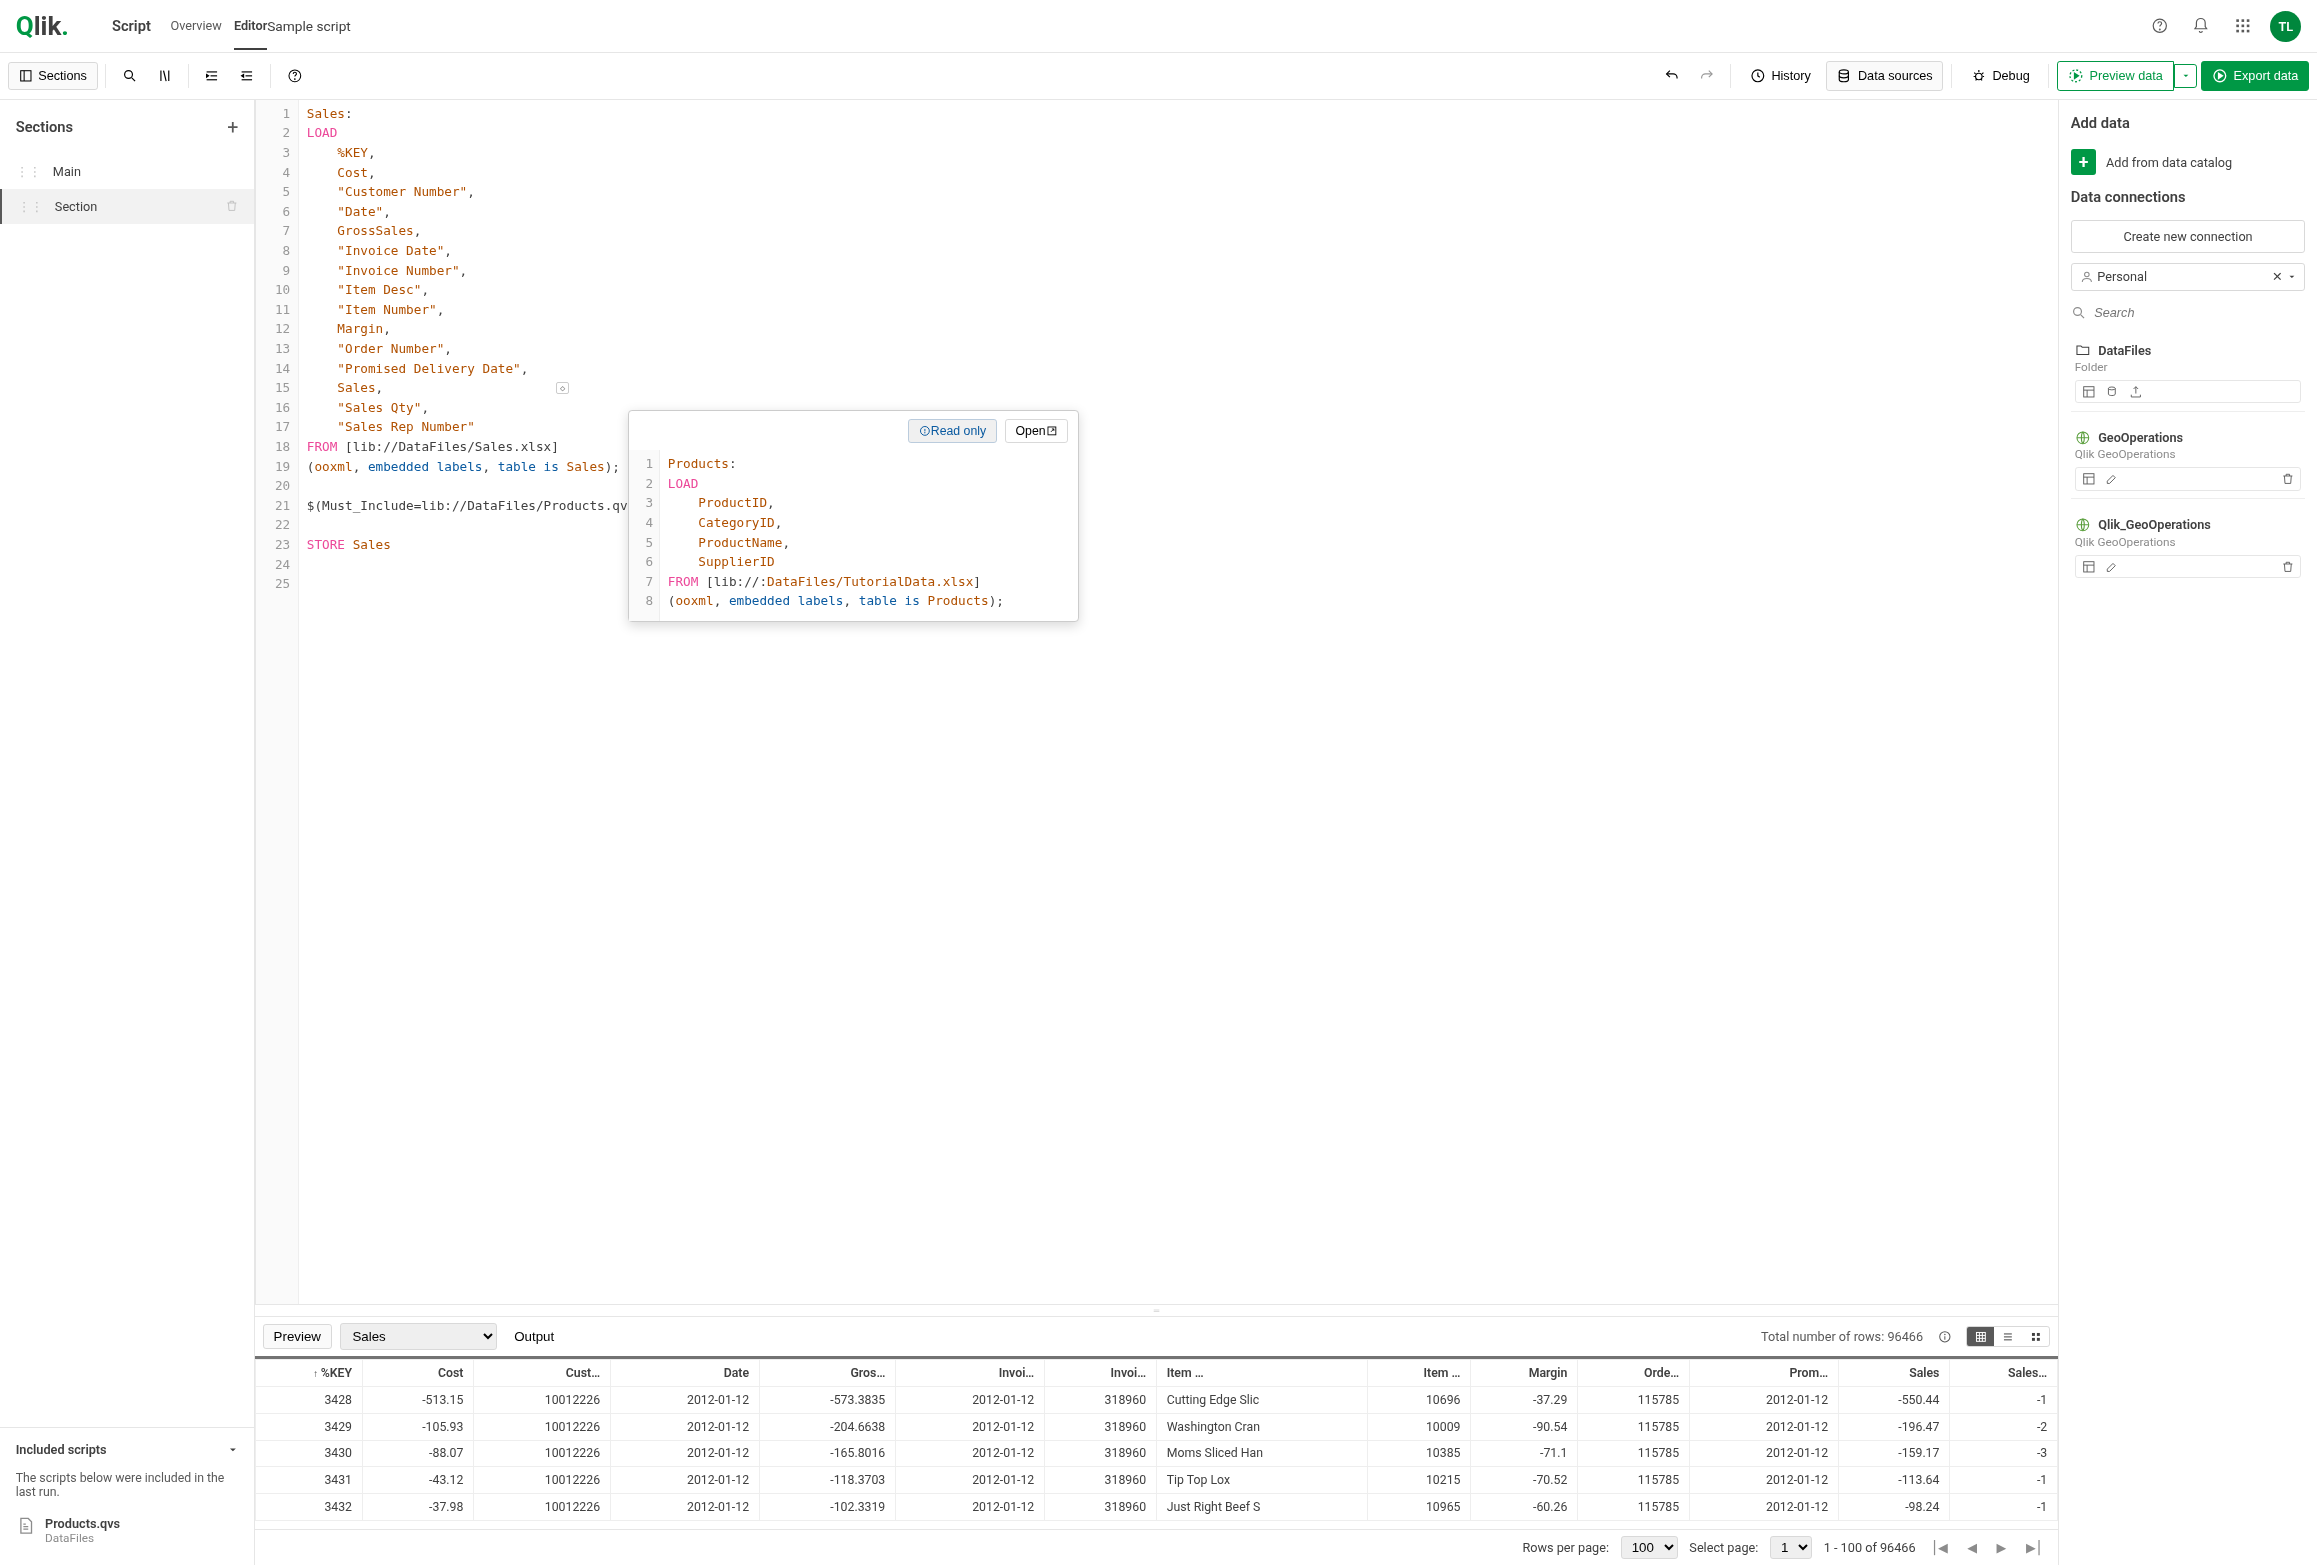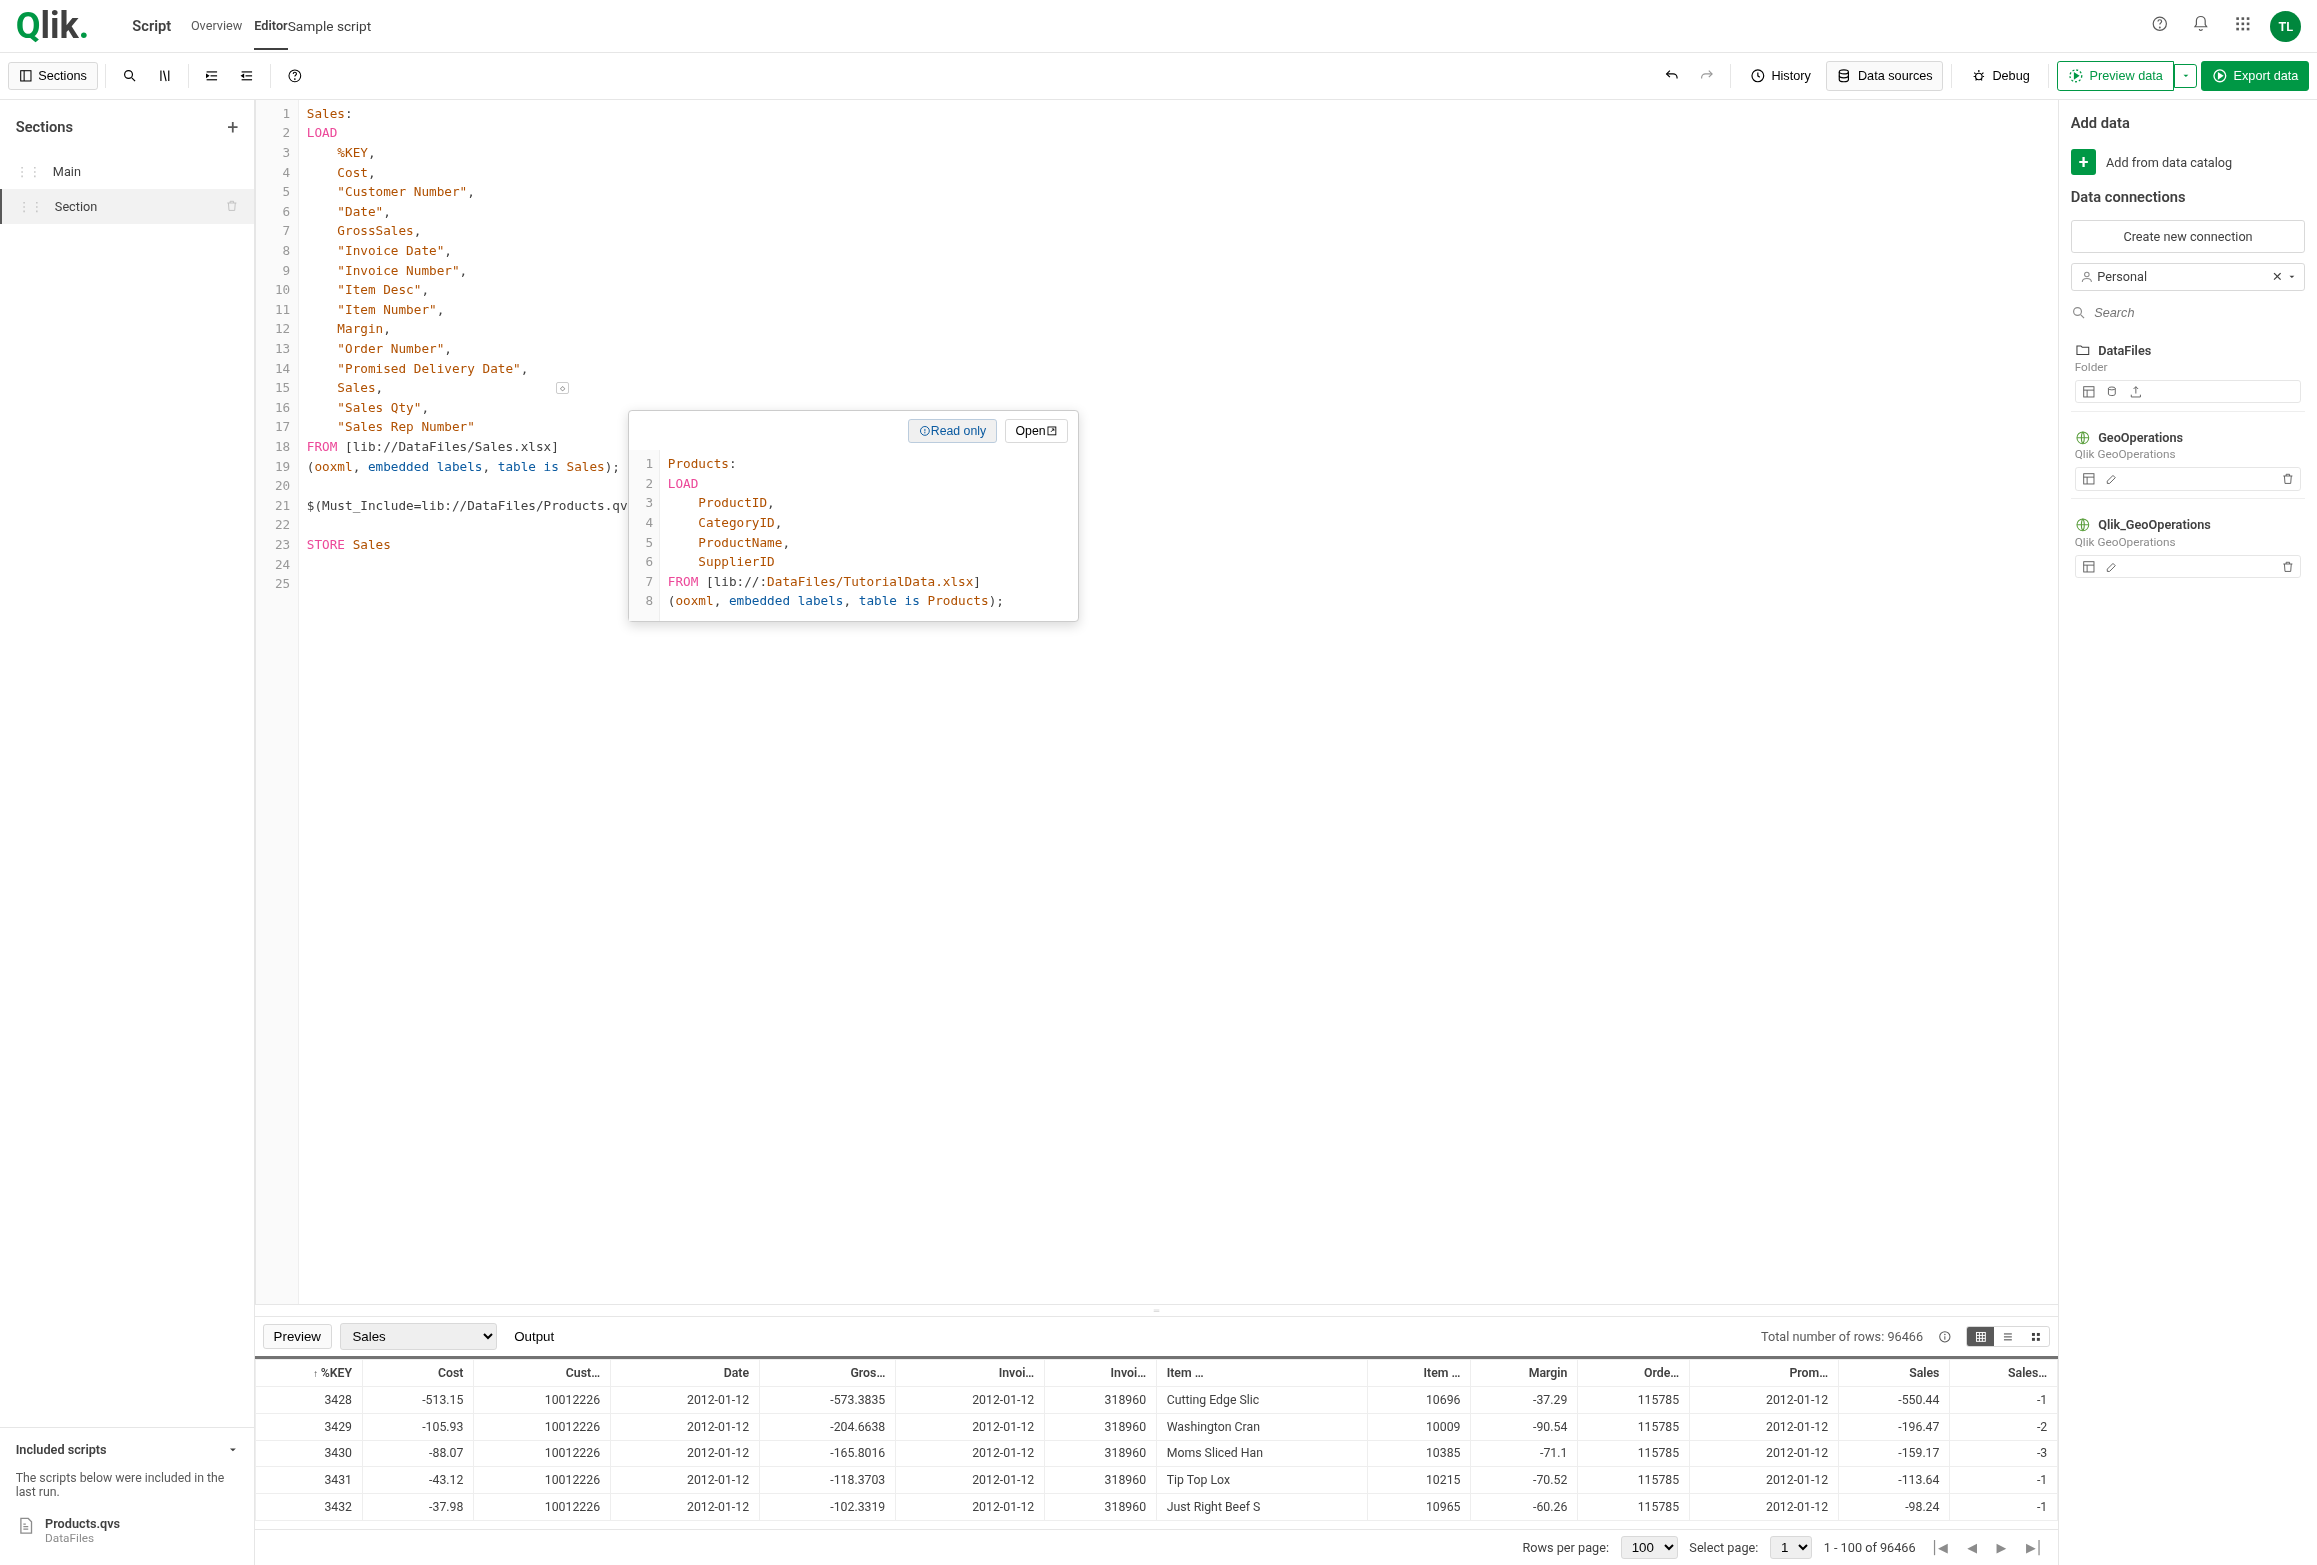--- a/index.html
+++ b/index.html
@@ -11,33 +11,33 @@
   overflow: hidden;
 }
 .header {
   display: flex;
   align-items: center;
   height: 53px;
   padding: 0 15.7px;
   border-bottom: 1px solid #e6e6e6;
 }
 .logo {
-  font-size: 36px;
+  font-size: 26px;
   font-weight: 700;
   color: #404040;
   margin-right: 23.5px;
 }
 .logo-q { color: #009845; }
 .header-left { display: flex; align-items: center; gap: 19.6px; }
 .header-title { font-size: 14.7px; font-weight: 600; }
 .tabs { display: flex; gap: 12px; }
 .tab { padding: 15.7px 0; cursor: pointer; color: #595959; }
 .tab.active { border-bottom: 2px solid #404040; color: #404040; font-weight: 600; }
 .header-center { flex: 1; font-size: 13.7px; }
-.header-right { display: flex; align-items: flex-start; gap: 14px; }
+.header-right { display: flex; align-items: center; gap: 14px; }
 .icon-btn { cursor: pointer; display: inline-flex; align-items: center; justify-content: center; width: 27.4px; height: 27.4px; color: #595959; }
 .avatar { width: 31px; height: 31px; border-radius: 50%; background: #00873d; color: #fff; display: flex; align-items: center; justify-content: center; font-weight: 600; }
 
 .toolbar {
   display: flex;
   align-items: center;
   height: 47px;
   padding: 0 7.8px;
   border-bottom: 1px solid #e6e6e6;
   gap: 3.9px;

